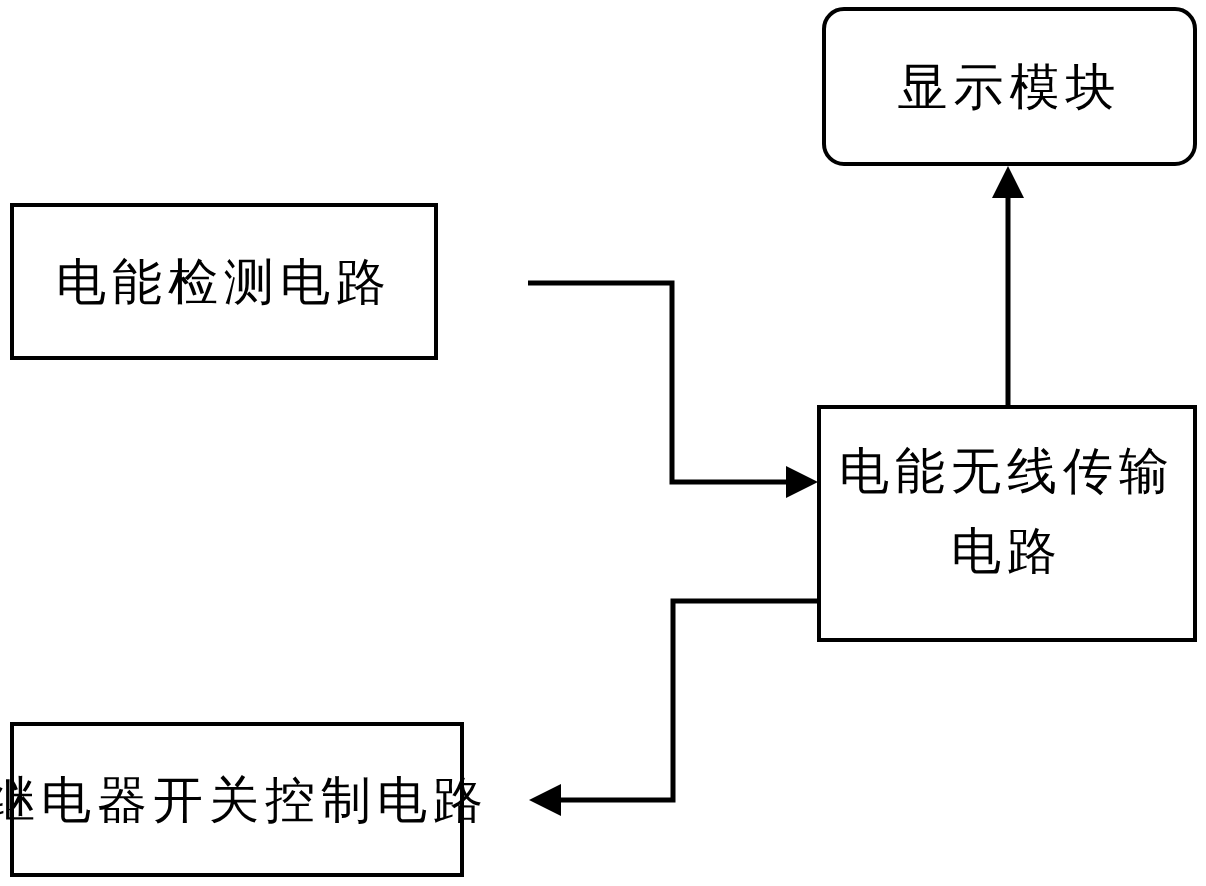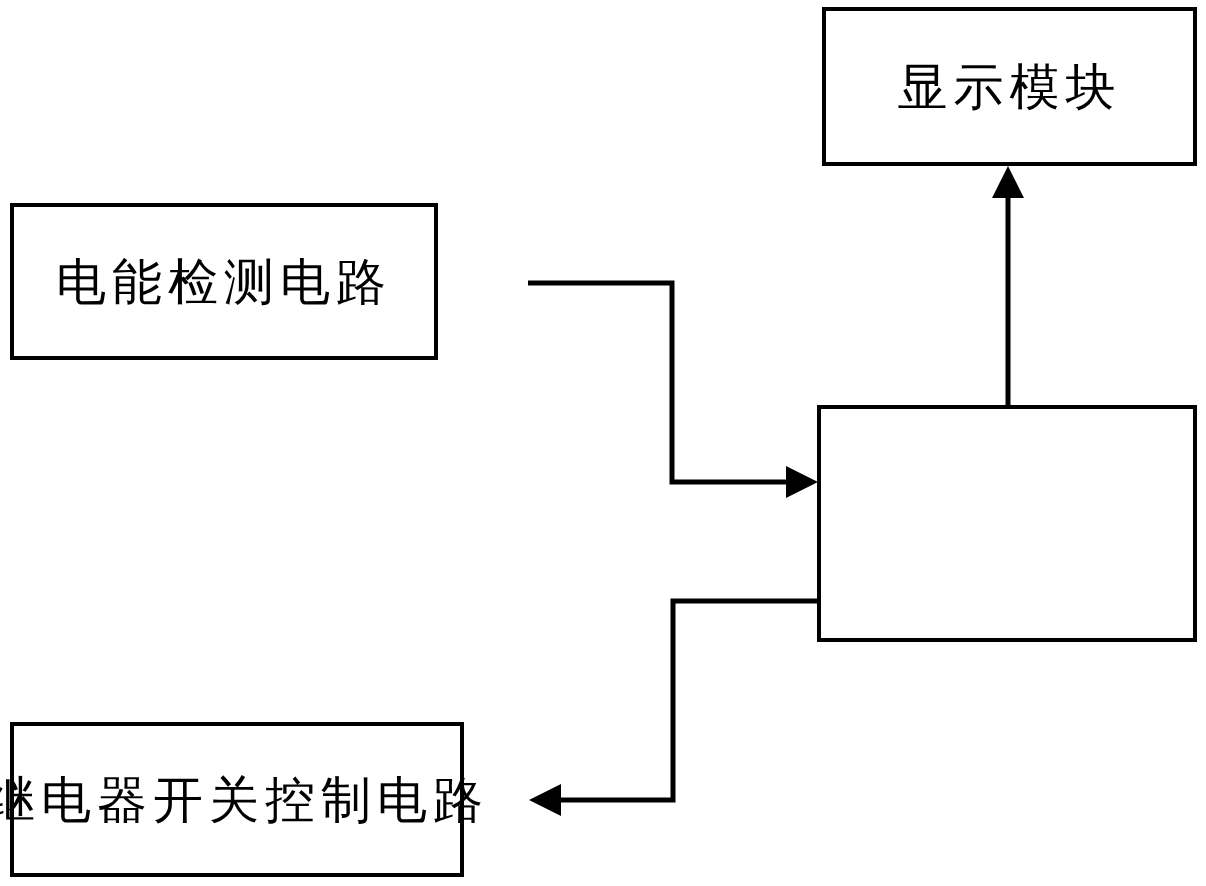--- a/index.html
+++ b/index.html
@@ -25,21 +25,21 @@
     display: flex;
     flex-direction: column;
     align-items: center;
     justify-content: center;
     text-align: center;
     font-size: 50px;
     letter-spacing: 6px;
     line-height: 1.2;
   }
   .box span { white-space: nowrap; }
-  #box-display            { left: 822px; top: 7px;   width: 375px; height: 159px; }
+  #box-display            { left: 822px; top: 7px;   width: 375px; height: 159px; border-radius: 22px; }
   #box-detection          { left: 10px;  top: 203px; width: 428px; height: 157px; }
   #box-wireless           { left: 817px; top: 405px; width: 380px; height: 237px;
                             justify-content: flex-start; padding-top: 22px; }
   #box-wireless span      { line-height: 80px; }
   #box-relay              { left: 10px;  top: 722px; width: 454px; height: 155px; }
   polyline { fill: none; stroke: #000000; stroke-width: 5; }
   polygon  { fill: #000000; stroke: none; }
 </style>
 </head>
 <body>
@@ -66,19 +66,21 @@
 
   <div class="box" id="box-display">
     <span>显示模块</span>
   </div>
 
   <div class="box" id="box-detection">
     <span>电能检测电路</span>
   </div>
 
   <div class="box" id="box-wireless">
+    <span>电能无线传输</span>
+    <span>电路</span>
   </div>
 
   <div class="box" id="box-relay">
     <span>继电器开关控制电路</span>
   </div>
 
 </div>
 
 </body></html>

